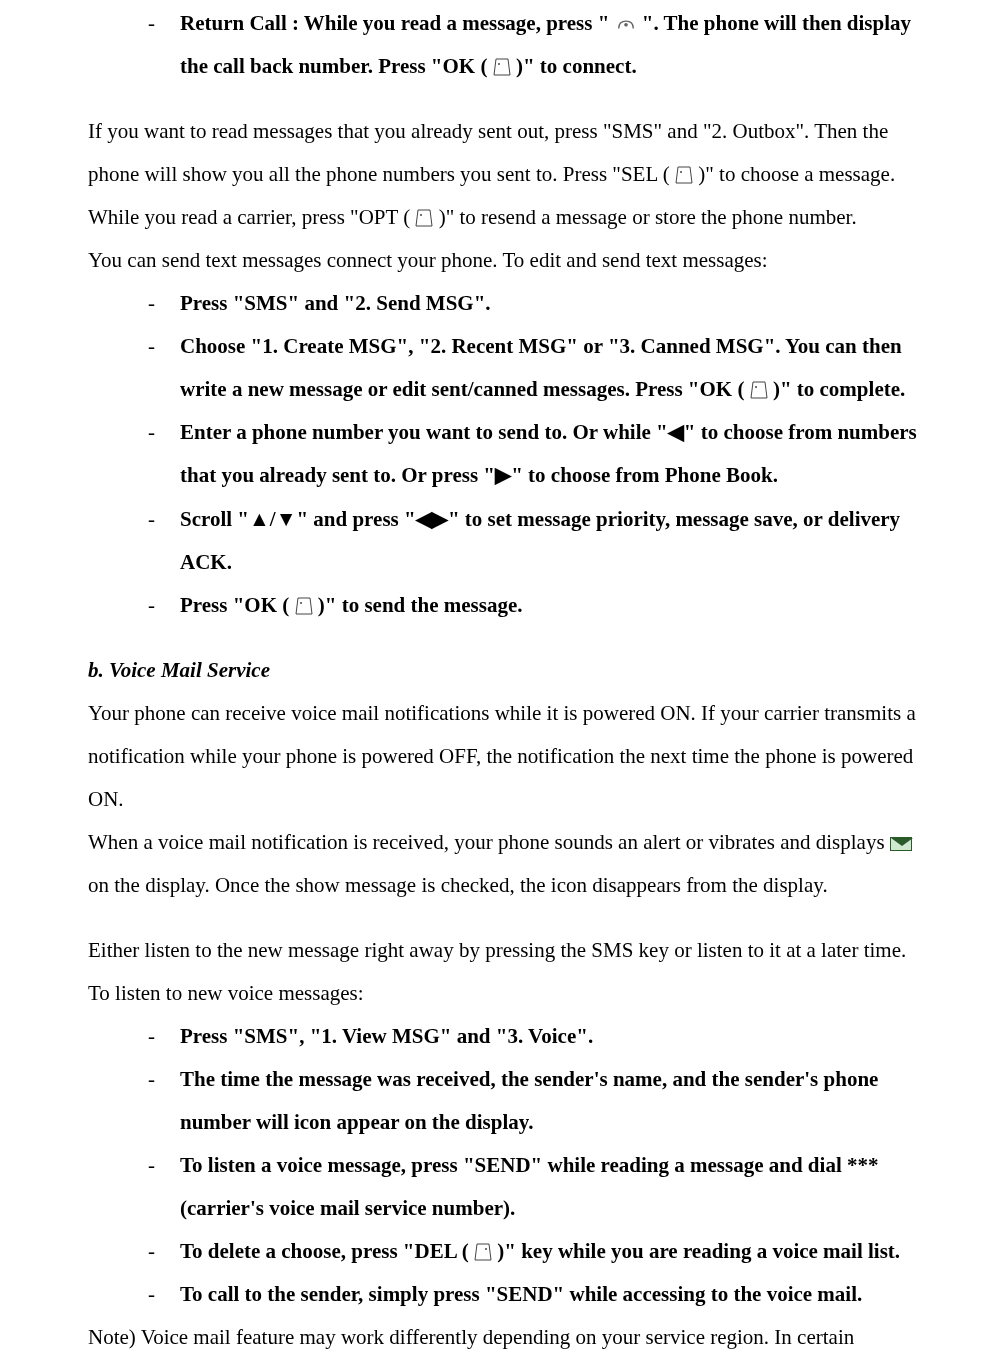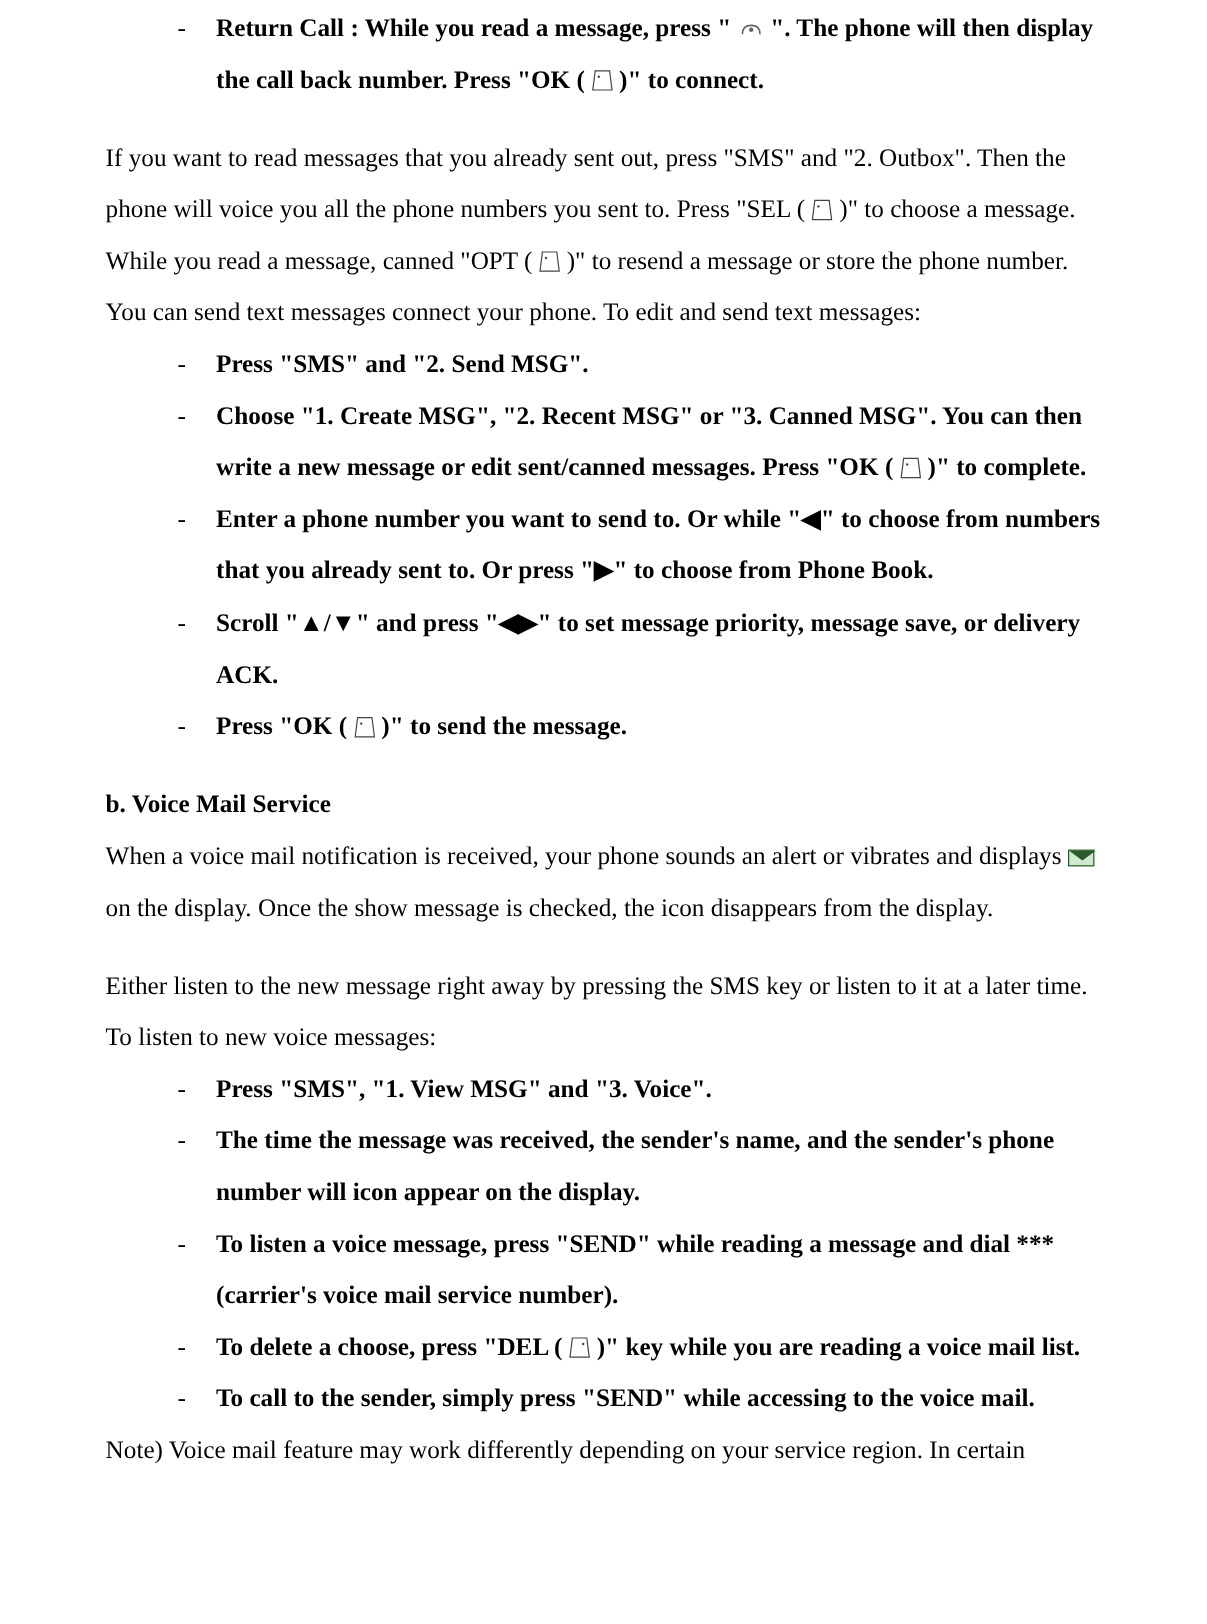--- a/index.html
+++ b/index.html
@@ -34,20 +34,21 @@
       width: 32px;
       flex: 0 0 32px;
     }
     .bullet-text {
       flex: 1;
       font-weight: bold;
     }
     .heading-b {
       font-weight: bold;
       margin-top: 22px;
+      font-style: italic;
     }
     .icon-phone-up {
       display: inline-block;
       width: 22px;
       height: 22px;
       vertical-align: -4px;
     }
     .icon-envelope {
       display: inline-block;
       width: 22px;
@@ -95,29 +96,29 @@
               <circle cx="6" cy="7" r="1" fill="#444"></circle>
             </svg>
         </span>
         <span>)" to connect.</span>
       </span>
     </div>
   </div>
 
   <p class="para" style="margin-top:22px">
     <span>If you want to read messages that you already sent out, press "SMS" and "2. Outbox". Then the </span>
-    <span>phone will voice you all the phone numbers you sent to. Press "SEL (</span>
+    <span>phone will show you all the phone numbers you sent to. Press "SEL (</span>
     <span class="icon-keylike">
       <svg viewBox="0 0 18 20" width="18" height="20">
           <path d="M3 2 L15 2 L17 18 L1 18 Z" fill="none" stroke="#444" stroke-width="1"></path>
           <circle cx="6" cy="7" r="1" fill="#444"></circle>
         </svg>
     </span>
     <span>)" to choose a message. </span>
-    <span>While you read a message, canned "OPT (</span>
+    <span>While you read a carrier, press "OPT (</span>
     <span class="icon-keylike">
       <svg viewBox="0 0 18 20" width="18" height="20">
           <path d="M3 2 L15 2 L17 18 L1 18 Z" fill="none" stroke="#444" stroke-width="1"></path>
           <circle cx="6" cy="7" r="1" fill="#444"></circle>
         </svg>
     </span>
     <span>)" to resend a message or store the phone number.</span>
   </p>
 
   <p class="para">You can send text messages connect your phone.    To edit and send text messages:</p>
@@ -165,20 +166,25 @@
               <circle cx="6" cy="7" r="1" fill="#444"></circle>
             </svg>
         </span>
         <span>)" to send the message.</span>
       </span>
     </div>
   </div>
 
   <p class="para heading-b">b. Voice Mail Service</p>
 
+  <p class="para">
+    <span>Your phone can receive voice mail notifications while it is powered ON.    If your carrier </span>
+    <span>transmits a notification while your phone is powered OFF, the notification the next time the </span>
+    <span>phone is powered ON.</span>
+  </p>
 
   <p class="para">
     <span>When a voice mail notification is received, your phone sounds an alert or vibrates and displays </span>
     <span class="icon-envelope"></span>
     <span> on the display. Once the show message is checked, the icon disappears from the display.</span>
   </p>
 
   <p class="para" style="margin-top:22px">
     <span>Either listen to the new message right away by pressing the SMS key or listen to it at a later </span>
     <span>time.    To listen to new voice messages:</span>

